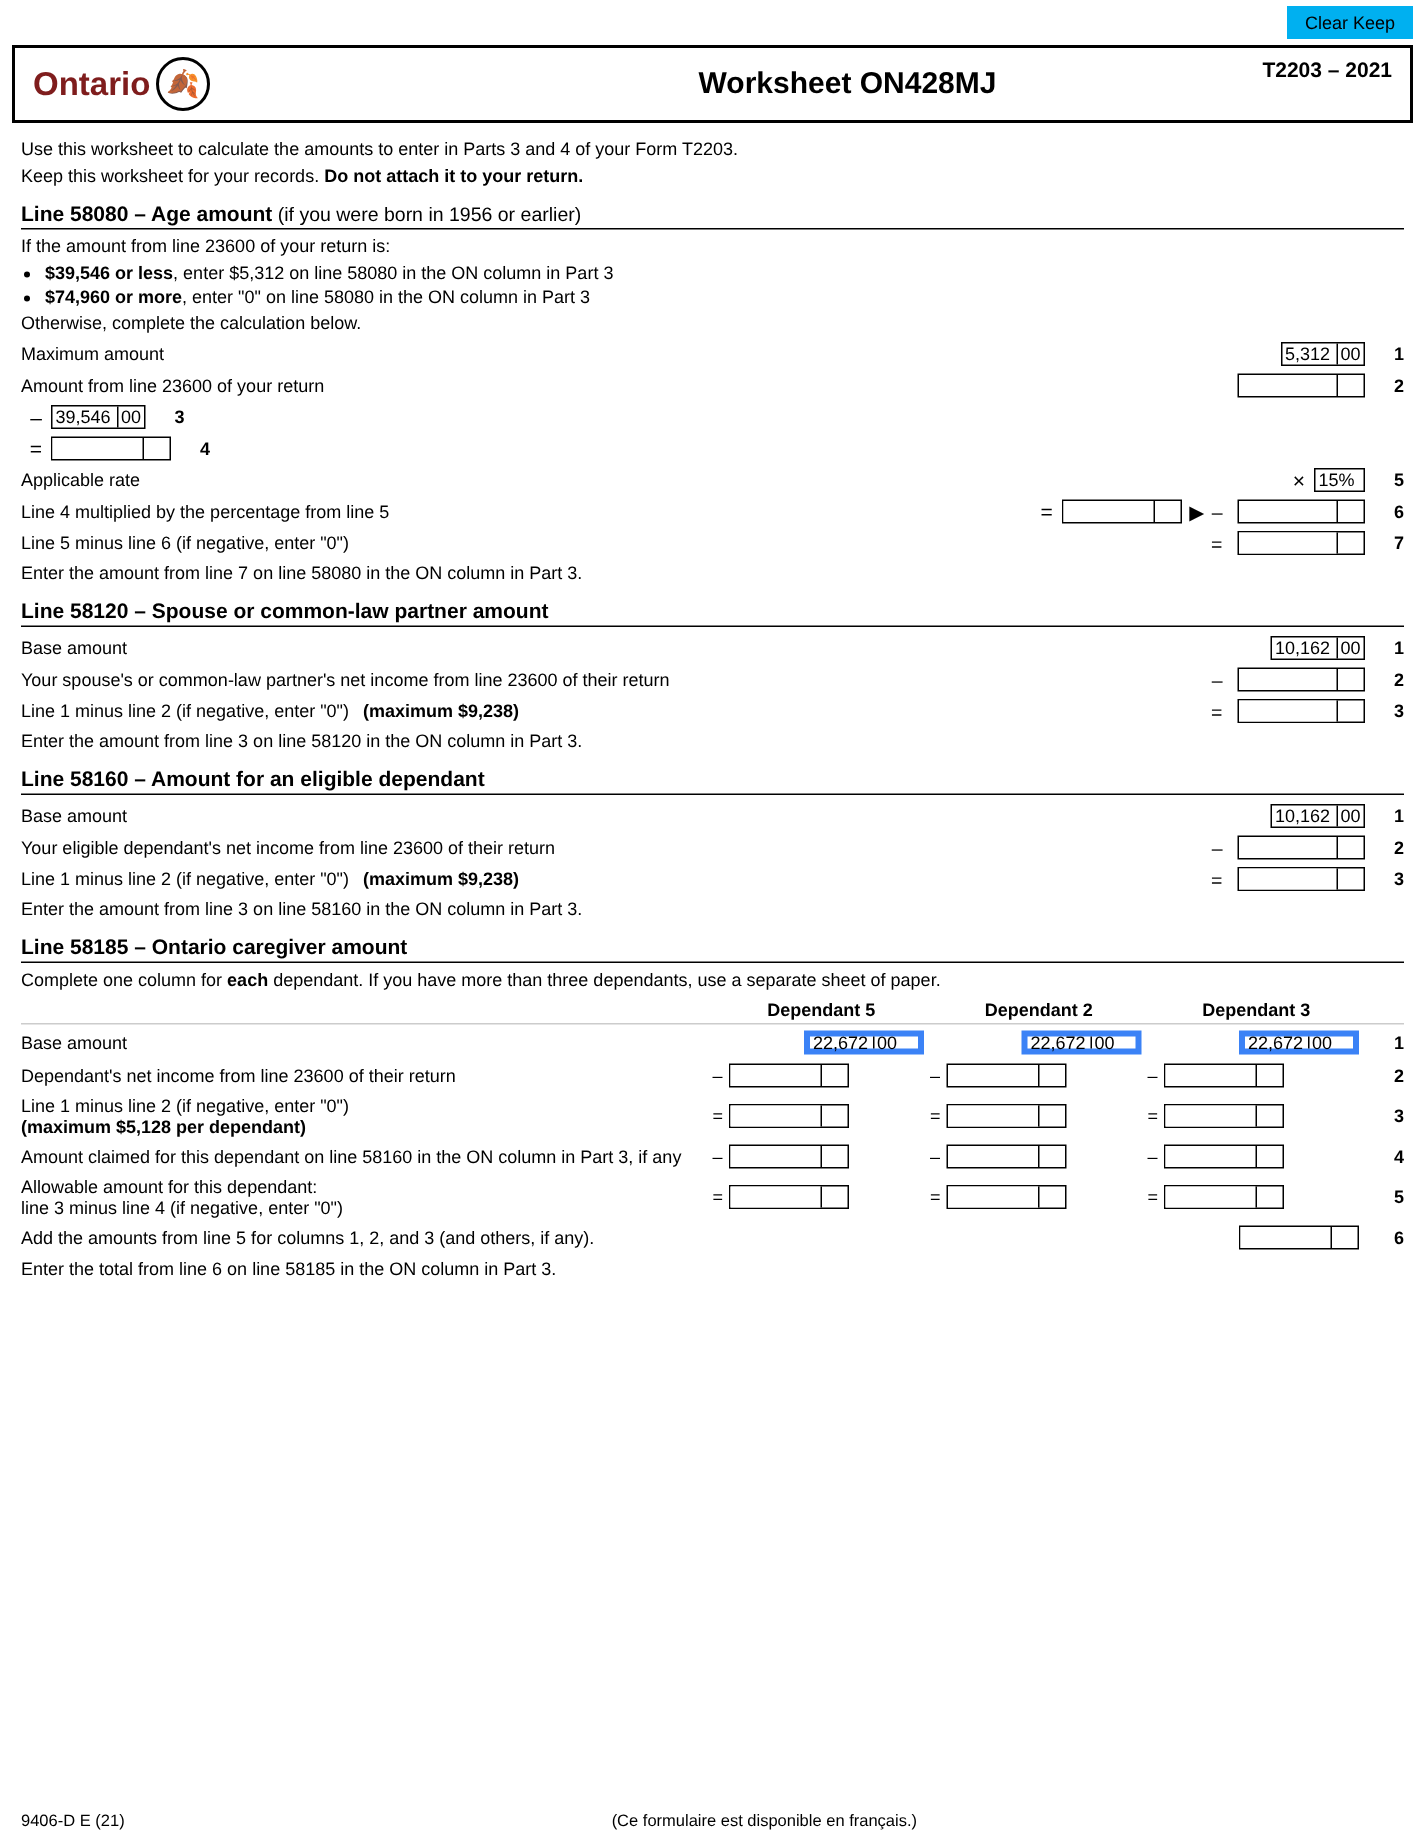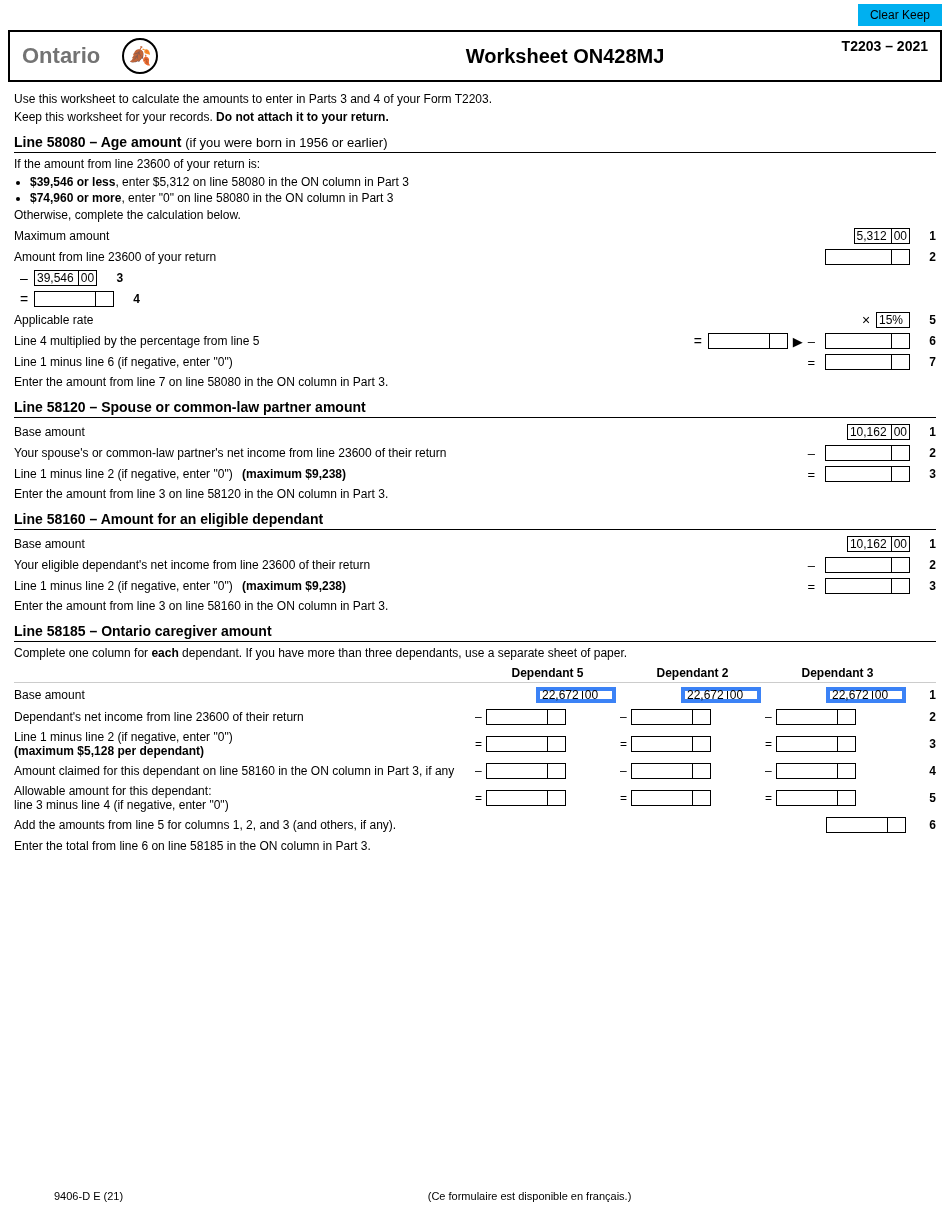--- a/index.html
+++ b/index.html
@@ -35,24 +35,24 @@
       display: flex;
       align-items: center;
       border: 2px solid #000;
       margin: 0 8px 6px 8px;
       padding: 6px 12px;
       position: relative;
     }
     .ontario-logo {
       display: flex;
       align-items: center;
-      gap: 22px;
+      gap: 4px;
       font-size: 22px;
       font-weight: bold;
-      color: #737373;
+      color: #7f1d1d;
       min-width: 180px;
     }
     .ontario-logo .trillium {
       width: 36px;
       height: 36px;
       border: 2px solid #000;
       border-radius: 50%;
       display: flex;
       align-items: center;
       justify-content: center;
@@ -118,28 +118,27 @@
 
     
     .line-note {
       font-size: 12px;
       margin: 3px 0 6px 0;
     }
 
     
     .footer {
       position: absolute;
-      bottom: 28px;
+      bottom: 10px;
       left: 14px;
       right: 14px;
       display: flex;
       justify-content: space-between;
       font-size: 11px;
       color: #000;
-      margin-left: 40px;
     }
 
     
     .prefilled-cell {
       display: inline-flex;
       border: 1px solid #000;
       height: 16px;
       align-items: stretch;
       font-size: 12px;
     }
@@ -343,21 +342,21 @@
     <div style="display:flex;align-items:center;">
       <div class="outer-result-cell">
           <input type="text" style="">
           <span class="cents"></span>
         </div>
     </div>
     <div class="row-linenum">6</div>
   </div>
 
   <div class="row-flex">
-    <div class="row-label">Line 1 minus line 6 (if negative, enter "0")</div>
+    <div class="row-label">Line 5 minus line 6 (if negative, enter "0")</div>
     <div style="width:160px;"></div>
     <div style="font-size:13px; margin-right:4px;">=</div>
     <div style="display:flex;align-items:center;">
       <div class="outer-result-cell">
           <input type="text" style="">
           <span class="cents"></span>
         </div>
     </div>
     <div class="row-linenum">7</div>
   </div>

